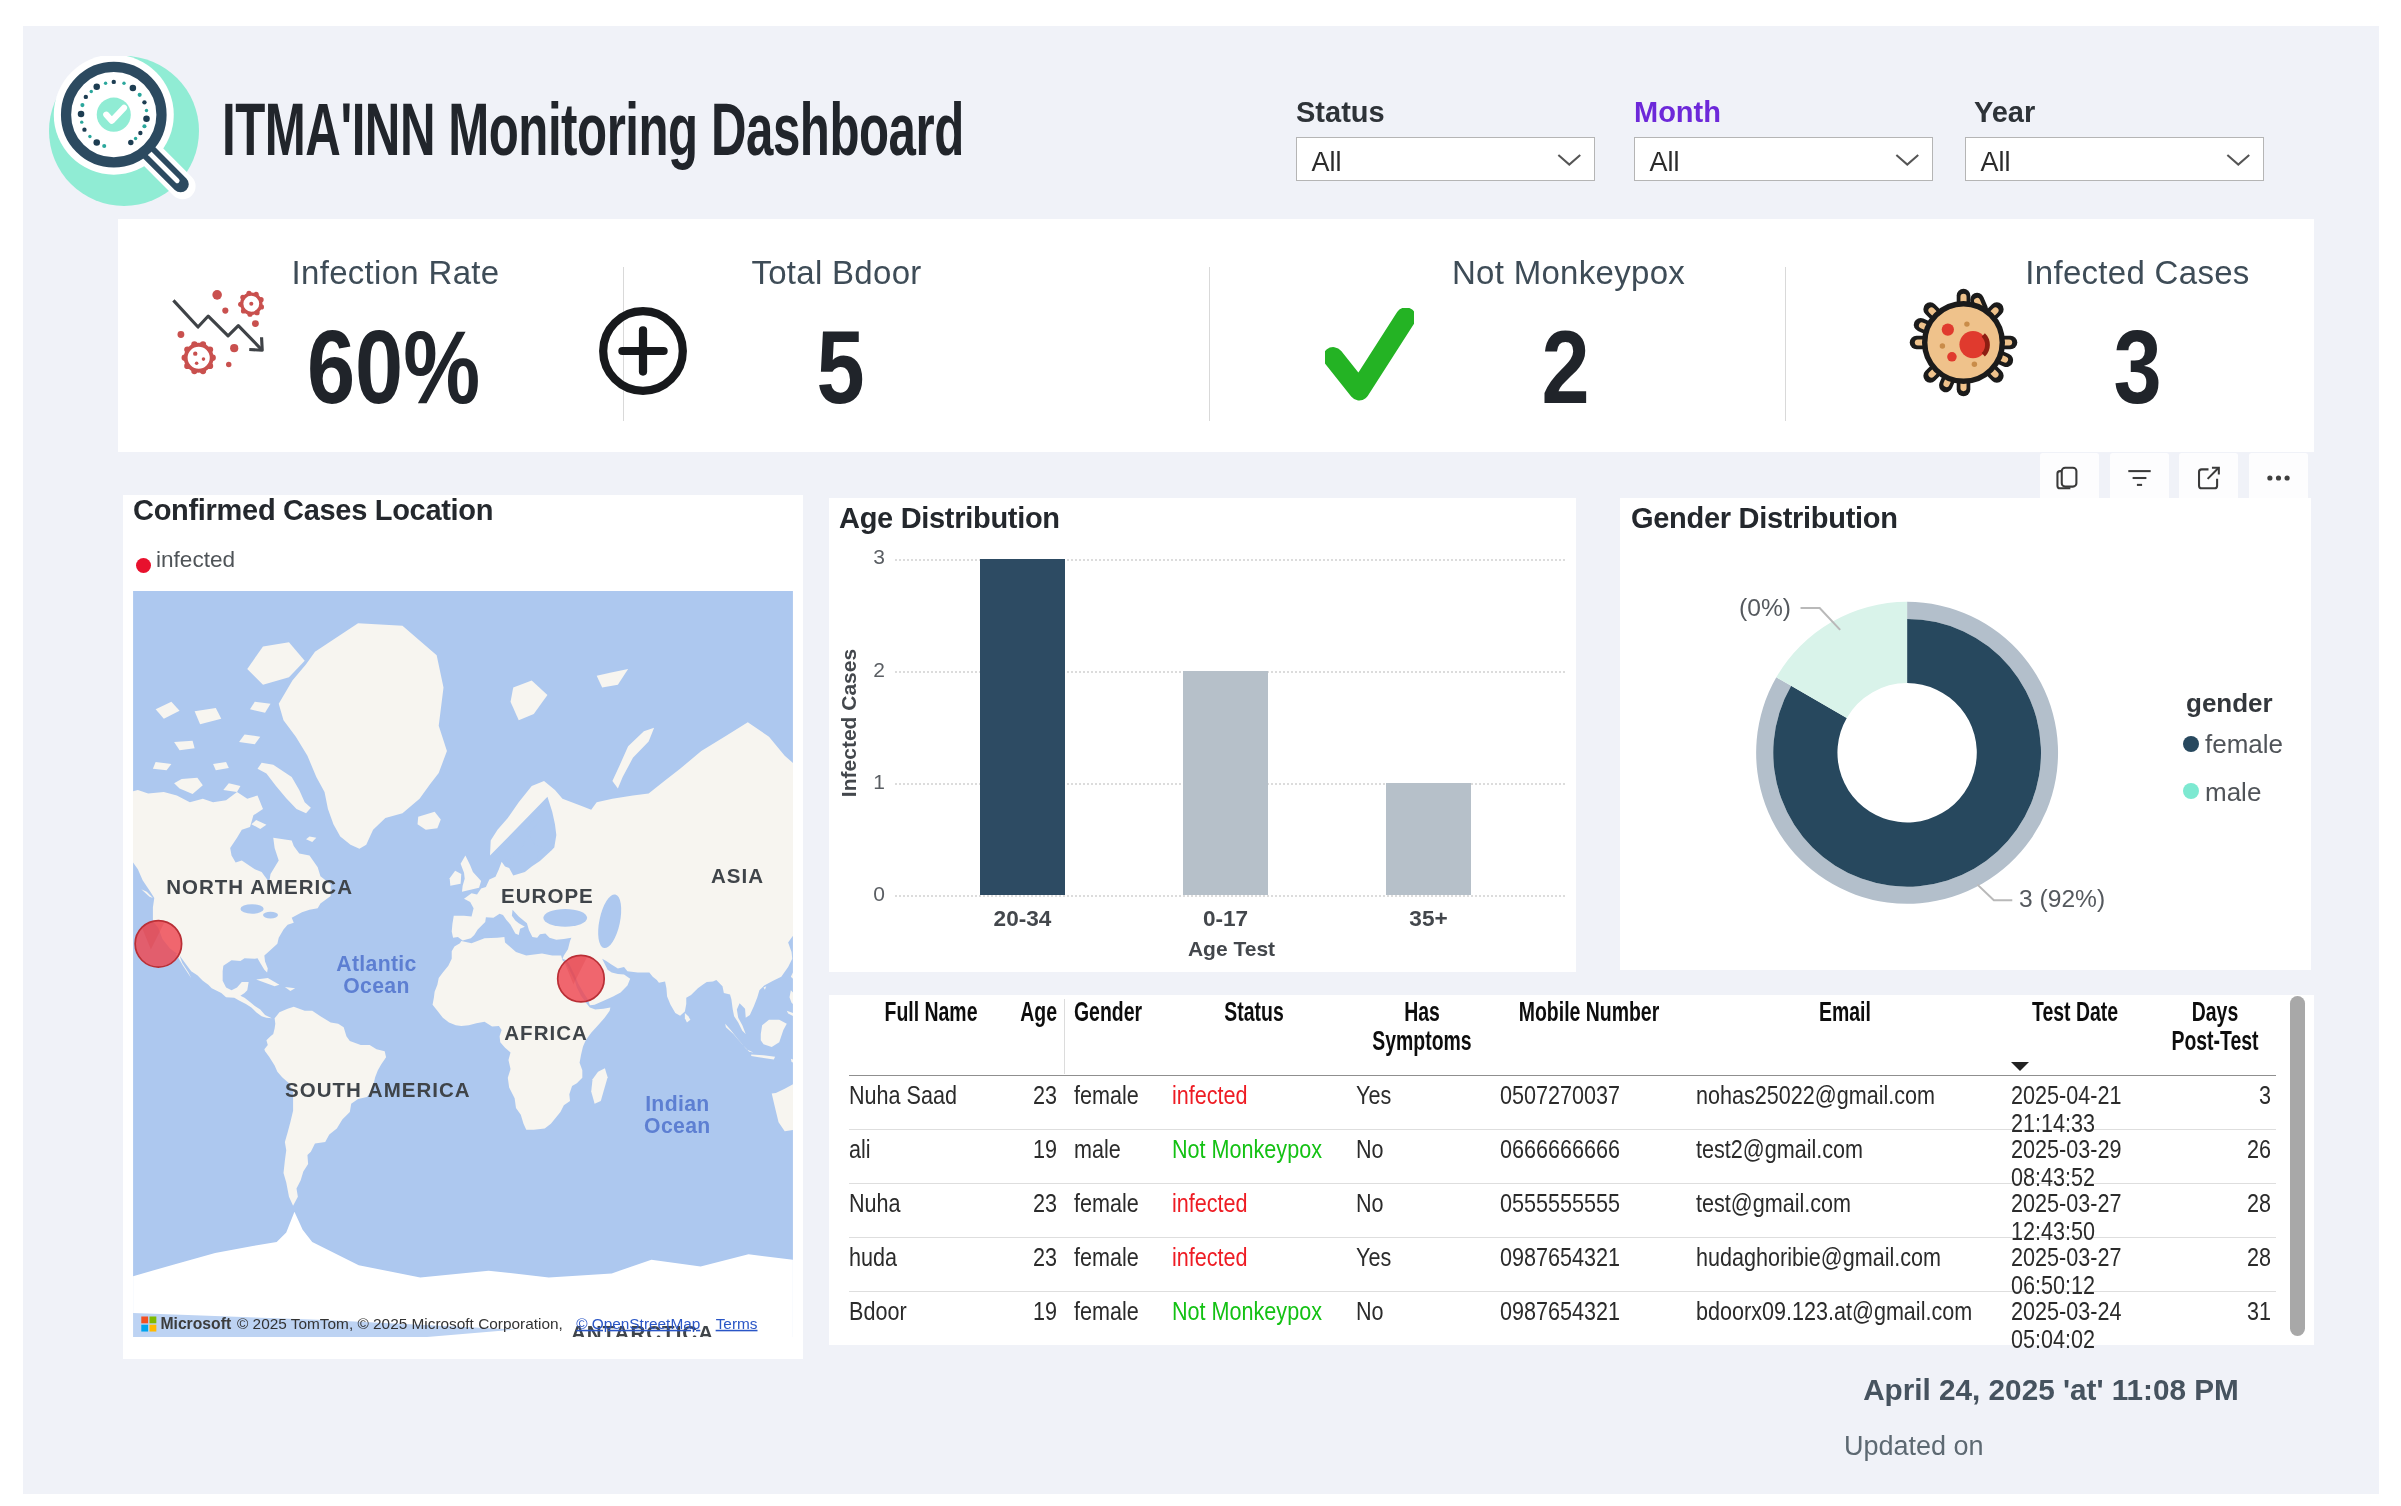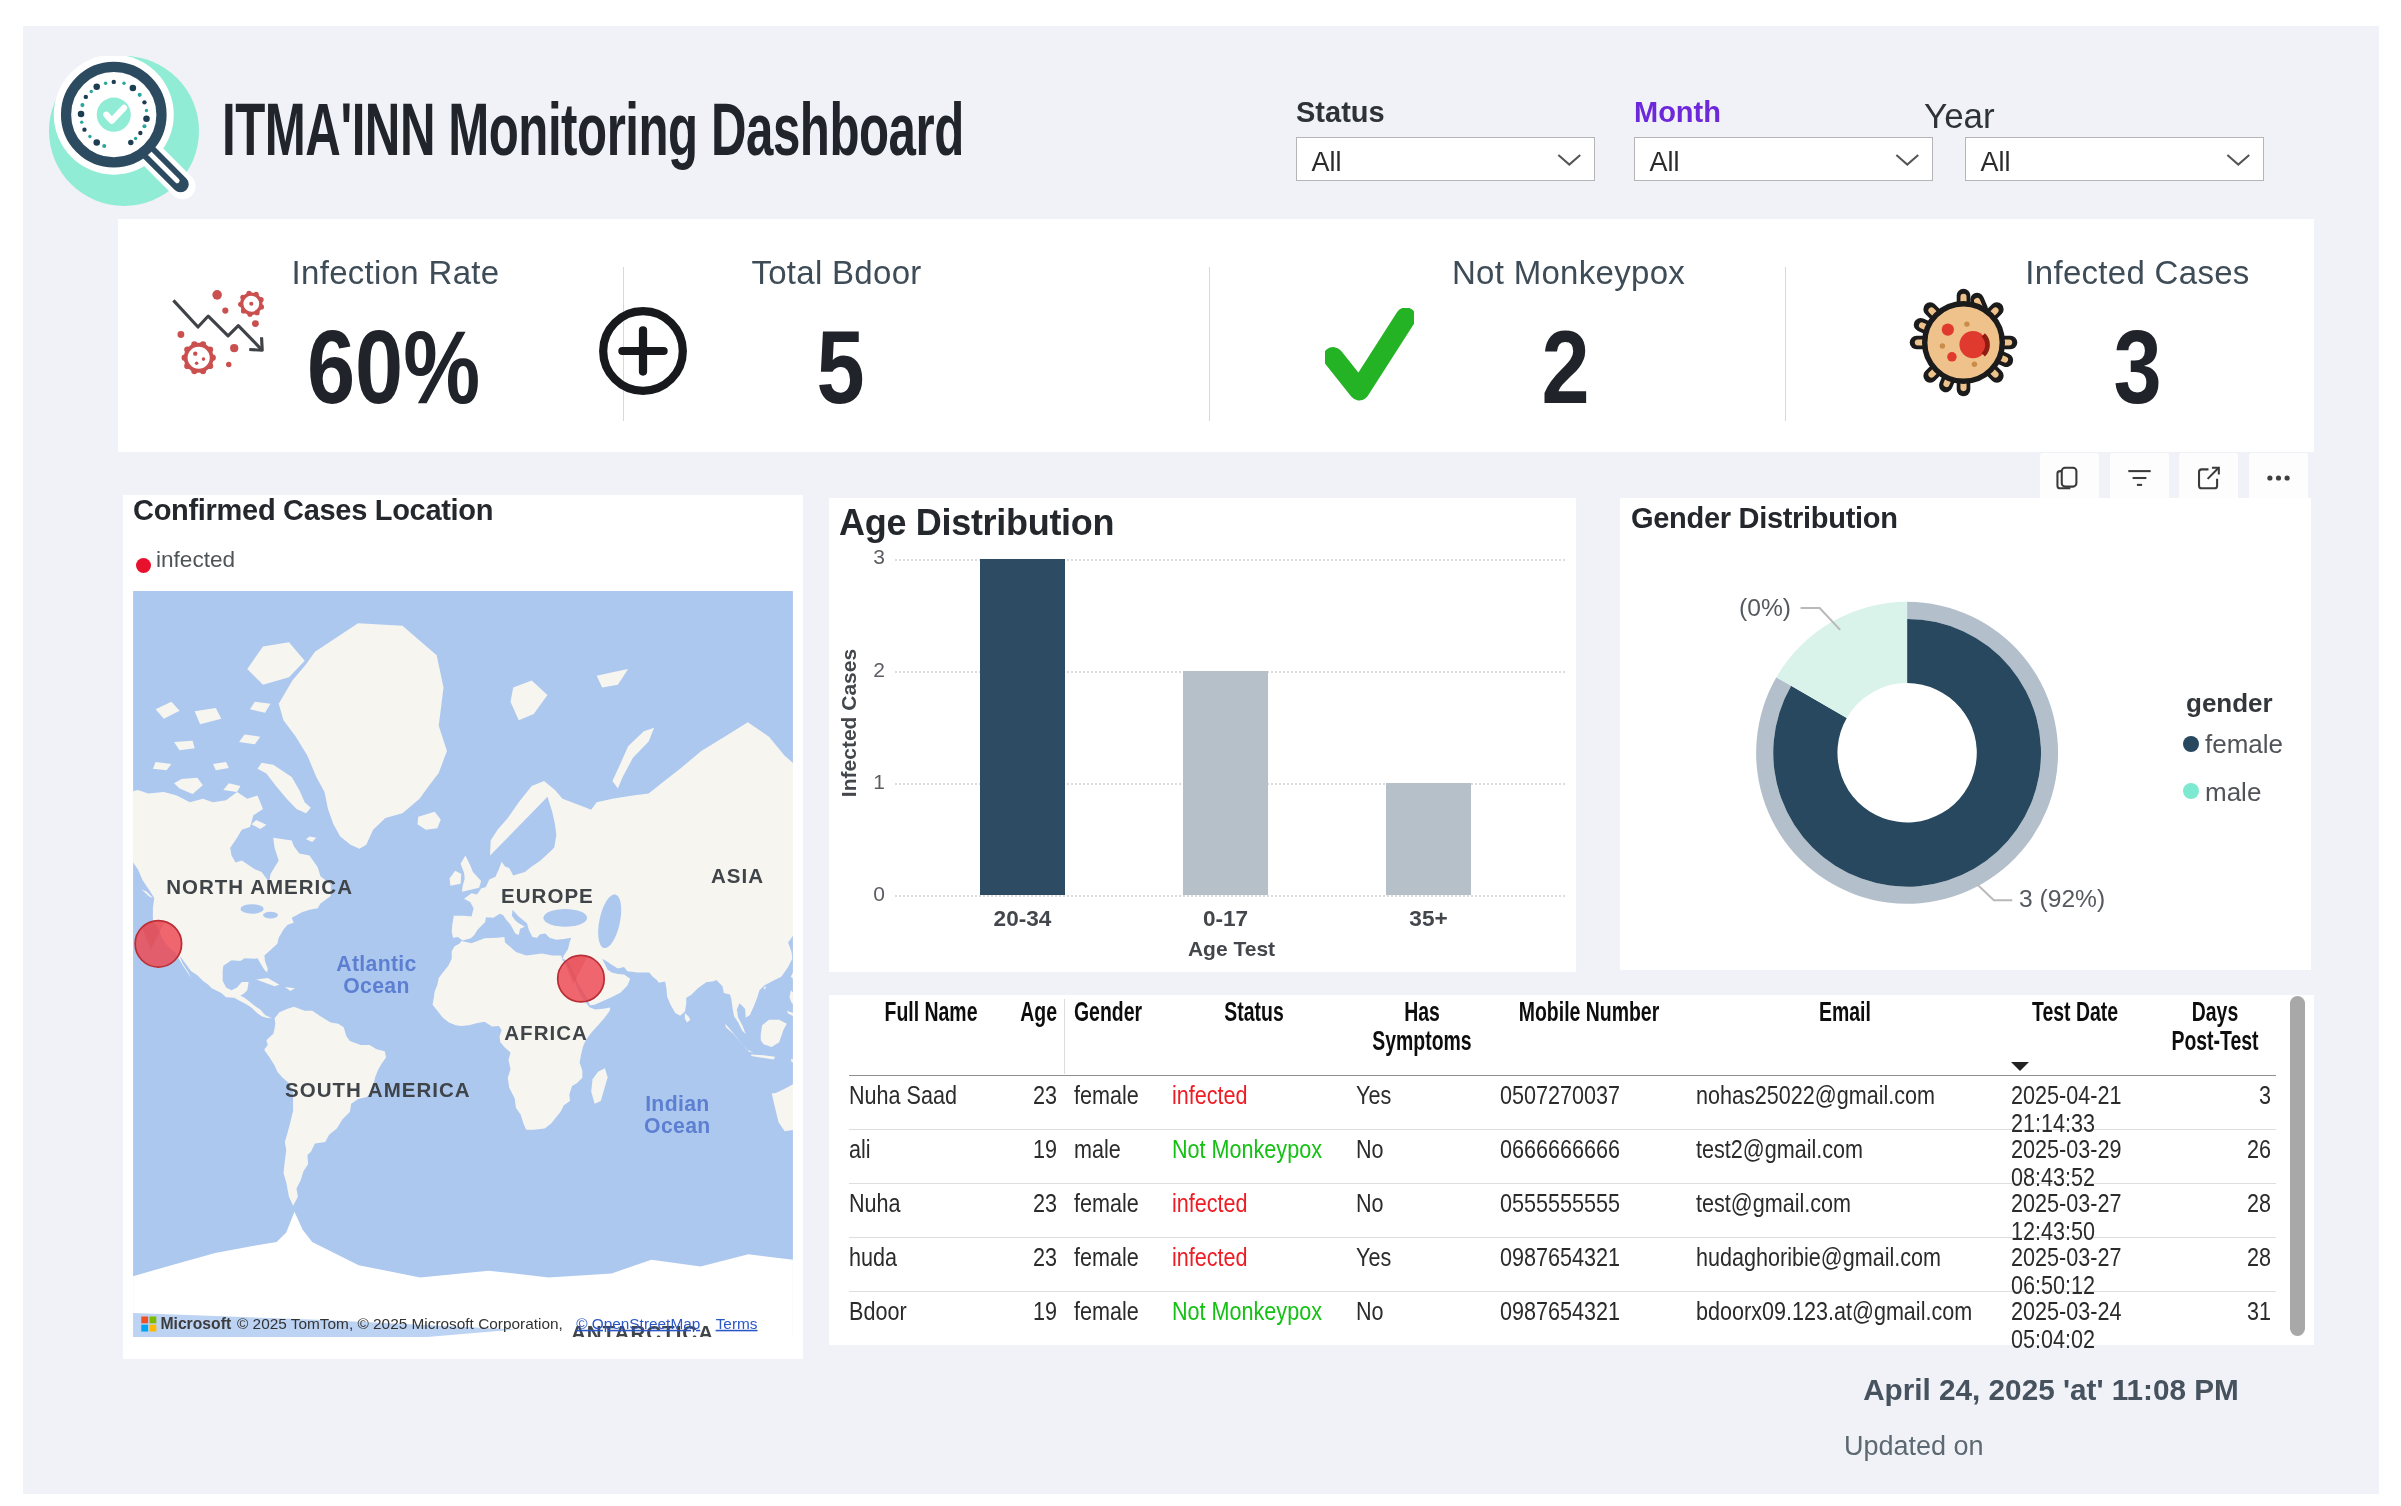--- a/index.html
+++ b/index.html
@@ -55,21 +55,21 @@
       <polyline points="2,3 18,17 34,3" fill="none" stroke="#555" stroke-width="3"></polyline>
     </svg>
   </div>
 <div class="abs" style="left:1634px;top:96px;font-size:29px;font-weight:bold;color:#6d28d9">Month</div>
 <div class="abs" style="left:1634px;top:137px;width:299px;height:44px;background:#fff;border:1.4px solid #b5b5b5">
     <div class="abs" style="left:14.4px;top:9px;font-size:27px;color:#2b2b2b">All</div>
     <svg width="24.6" height="13.7" viewBox="0 0 36 20" style="position:absolute;right:12.3px;top:15px">
       <polyline points="2,3 18,17 34,3" fill="none" stroke="#555" stroke-width="3"></polyline>
     </svg>
   </div>
-<div class="abs" style="left:1924px;top:96px;font-size:35px;font-weight:normal;color:#2e3338">Year</div>
+<div class="abs" style="left:1974px;top:96px;font-size:29px;font-weight:bold;color:#2e3338">Year</div>
 <div class="abs" style="left:1965px;top:137px;width:299px;height:44px;background:#fff;border:1.4px solid #b5b5b5">
     <div class="abs" style="left:14.4px;top:9px;font-size:27px;color:#2b2b2b">All</div>
     <svg width="24.6" height="13.7" viewBox="0 0 36 20" style="position:absolute;right:12.3px;top:15px">
       <polyline points="2,3 18,17 34,3" fill="none" stroke="#555" stroke-width="3"></polyline>
     </svg>
   </div>
 <div class="card" style="left:118px;top:219px;width:2196px;height:233px"></div>
 <div class="abs" style="left:623px;top:267px;width:1.4px;height:154px;background:#d9d9d9"></div>
 <div class="abs" style="left:1209px;top:267px;width:1.4px;height:154px;background:#d9d9d9"></div>
 <div class="abs" style="left:1785px;top:267px;width:1.4px;height:154px;background:#d9d9d9"></div>
@@ -272,21 +272,21 @@
       <rect x="12" y="0" width="10" height="10" fill="#7fba00"></rect>
       <rect x="0" y="12" width="10" height="10" fill="#00a4ef"></rect>
       <rect x="12" y="12" width="10" height="10" fill="#ffb900"></rect>
     </g>
 <text x="40" y="1079" font-family="Liberation Sans, sans-serif" font-size="23" font-weight="bold" fill="#3c3c3c">Microsoft</text>
 <text x="152" y="1079" font-family="Liberation Sans, sans-serif" font-size="22.5" fill="#333">© 2025 TomTom, © 2025 Microsoft Corporation, </text>
 <text x="648" y="1079" font-family="Liberation Sans, sans-serif" font-size="22.5" fill="#2a56c6" text-decoration="underline">© OpenStreetMap</text>
 <text x="852" y="1079" font-family="Liberation Sans, sans-serif" font-size="22.5" fill="#2a56c6" text-decoration="underline">Terms</text>
   </svg>
 <div class="card" style="left:829px;top:498px;width:747px;height:474px"></div>
-<div class="abs nw" style="left:839px;top:502px;font-size:36px;letter-spacing:-0.3px;font-weight:bold;color:#24282d">Age Distribution</div>
+<div class="abs nw" style="left:839px;top:502px;font-size:29px;letter-spacing:-0.3px;font-weight:bold;color:#24282d">Age Distribution</div>
 <div class="abs" style="left:895px;top:559px;width:670px;border-top:2.1px dotted #dcdcdc"></div>
 <div class="abs" style="left:849px;top:545px;width:36px;text-align:right;font-size:21px;color:#5a5e63">3</div>
 <div class="abs" style="left:895px;top:671px;width:670px;border-top:2.1px dotted #dcdcdc"></div>
 <div class="abs" style="left:849px;top:658px;width:36px;text-align:right;font-size:21px;color:#5a5e63">2</div>
 <div class="abs" style="left:895px;top:783px;width:670px;border-top:2.1px dotted #dcdcdc"></div>
 <div class="abs" style="left:849px;top:770px;width:36px;text-align:right;font-size:21px;color:#5a5e63">1</div>
 <div class="abs" style="left:895px;top:895px;width:670px;border-top:2.1px dotted #dcdcdc"></div>
 <div class="abs" style="left:849px;top:882px;width:36px;text-align:right;font-size:21px;color:#5a5e63">0</div>
 <div class="abs" style="left:980px;top:559px;width:85px;height:336px;background:#2d4b63"></div>
 <div class="abs" style="left:1183px;top:671px;width:85px;height:224px;background:#b6c0c9"></div>

